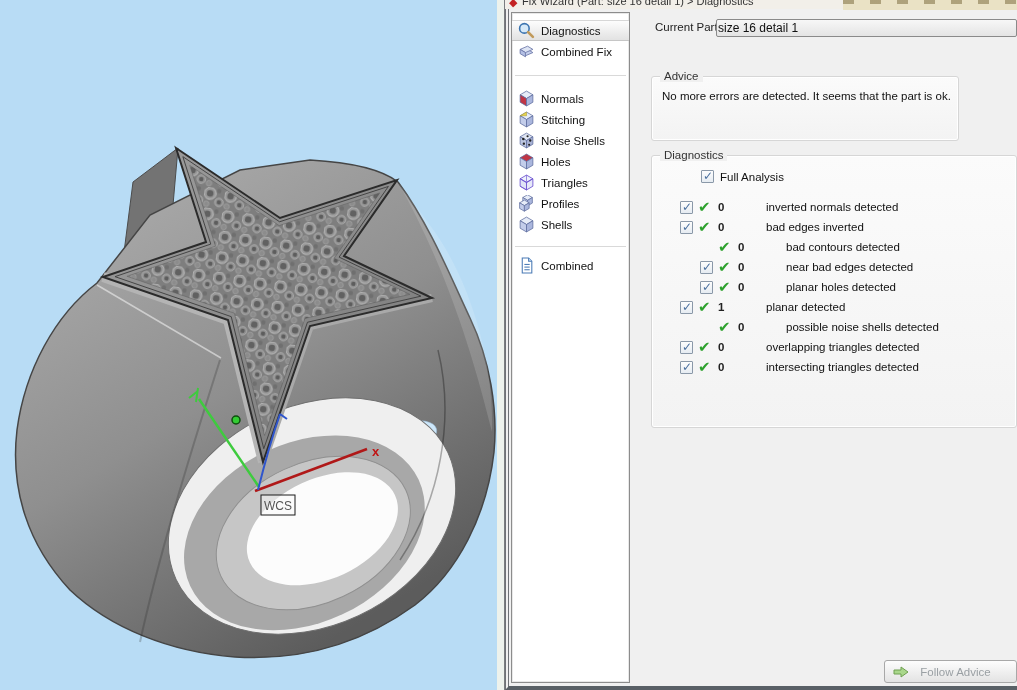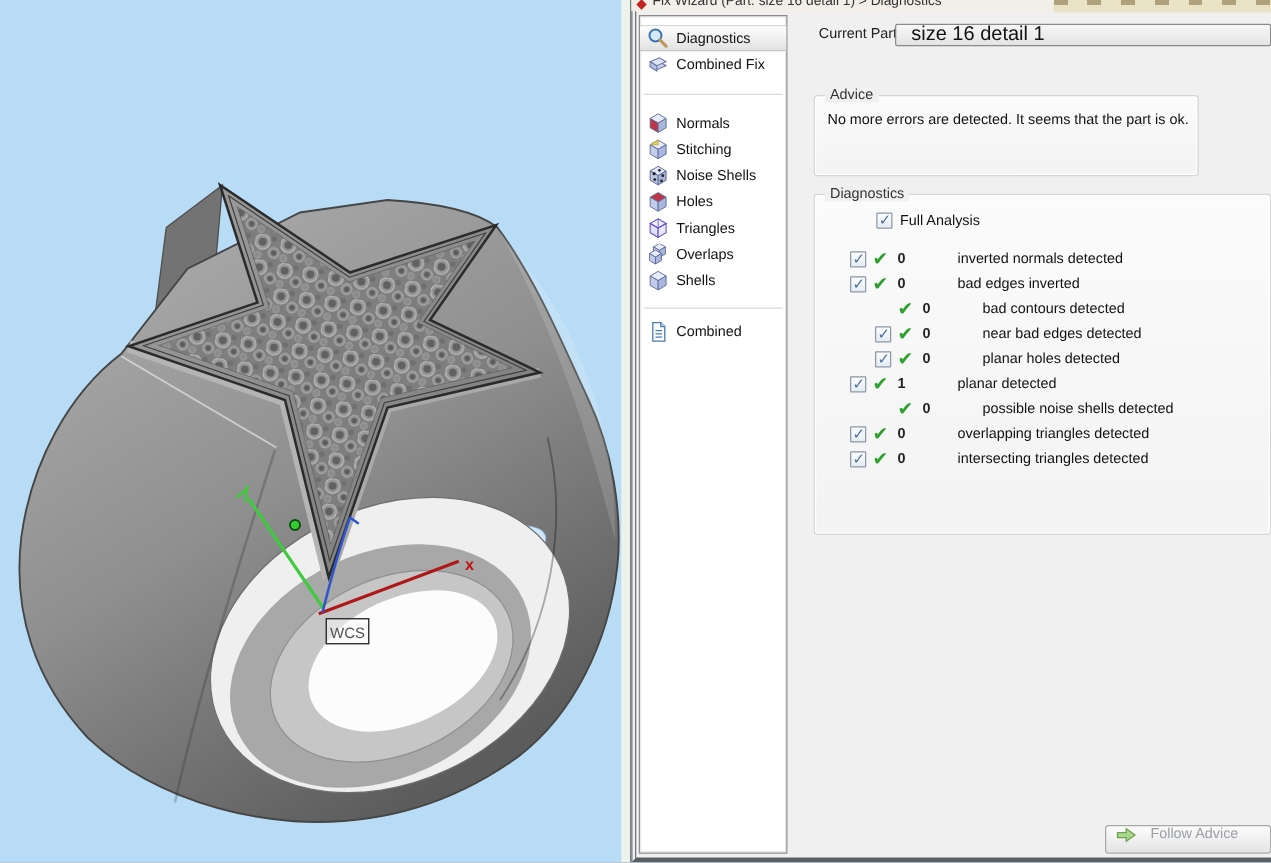--- a/index.html
+++ b/index.html
@@ -32,21 +32,21 @@
                font-size:11.5px; color:#111; cursor:default; white-space:nowrap; }
   .side-item.selected { background:linear-gradient(#fdfdfd,#e2e2e2); border-top:1px solid #d7d7d7; border-bottom:1px solid #c6c6c6; }
   .side-item .icn { width:17px; height:17px; flex:0 0 17px; display:inline-block; }
   .side-sep { border:none; border-top:1px solid #d9d9d9; margin:13px 3px 12px 3px; }
   .side-sep.second { margin:11px 3px 8px 3px; }
 
   
   .lbl { position:absolute; font-size:11.5px; color:#222; white-space:nowrap; }
   .combo { position:absolute; left:716px; top:19px; width:301px; height:18px;
            background:linear-gradient(#f7f7f7,#e4e4e4); border:1px solid #8a8a8a; border-radius:2px;
-           font-size:16px; color:#111; line-height:16px; padding-left:12px; white-space:nowrap; }
+           font-size:12px; color:#111; line-height:16px; padding-left:1px; white-space:nowrap; }
 
   .groupbox { position:absolute; border:1px solid #d6d6d6; border-radius:3px;
               background:linear-gradient(#fbfbfb,#f3f3f3); box-shadow:inset 0 0 0 1px #fff; }
   .groupbox .legend { position:absolute; top:-7px; left:8px; background:#f0f0f0; padding:0 4px;
                       font-size:11.5px; color:#333; }
 
   .advice-text { position:absolute; left:10px; top:13px; font-size:11.5px; color:#111;text-align:right; }
 
   .cb { width:13px; height:13px; border:1px solid #8a98a8; background:linear-gradient(#fdfdfd,#e6ecf2);
         border-radius:1px; position:relative; flex:0 0 13px; cursor:default; }
@@ -58,21 +58,21 @@
 
   .diag-rows { position:absolute; left:0; top:41px; right:0; }
   .diag-row { height:20px; display:flex; align-items:center; font-size:11.5px; color:#111; }
   .diag-row .cbwrap { width:18px; flex:0 0 18px; display:flex; }
   .tick { width:20px; flex:0 0 20px; color:#2da12d; font-weight:bold; font-size:15px; line-height:15px;
           font-family:"DejaVu Sans",sans-serif; }
   .dval { width:48px; flex:0 0 48px; font-weight:bold; color:#222; }
 
   .follow-btn { position:absolute; left:884px; top:660px; width:133px; height:23px;
                 background:linear-gradient(#fdfdfd,#e3e3e3); border:1px solid #a8a8a8; border-radius:3px;
-                display:flex; cursor:pointer; }
+                display:flex; align-items:center; cursor:pointer; }
   .follow-btn .arrow { margin-left:8px; width:16px; height:14px; }
   .follow-btn .blabel { flex:1; text-align:center; font-size:11.5px; color:#9aa0a4; margin-right:14px; }
 </style>
 </head>
 <body>
 
 <div class="app">
 
   <div class="viewport">
     <svg width="497" height="690" viewBox="0 0 497 690">
@@ -234,21 +234,21 @@
               <polygon points="8,1 14,4.5 8,8 2,4.5" fill="#e6ecf8" stroke="#5c6a9c" stroke-width="0.9"></polygon>
               <polygon points="2,4.5 8,8 8,15 2,11.5" fill="#c3cdea" stroke="#5c6a9c" stroke-width="0.9"></polygon>
               <polygon points="14,4.5 8,8 8,15 14,11.5" fill="#aab6dd" stroke="#5c6a9c" stroke-width="0.9"></polygon>
             </g>
             <g transform="translate(0,4) scale(0.75)">
               <polygon points="8,1 14,4.5 8,8 2,4.5" fill="#e6ecf8" stroke="#5c6a9c" stroke-width="0.9"></polygon>
               <polygon points="2,4.5 8,8 8,15 2,11.5" fill="#c3cdea" stroke="#5c6a9c" stroke-width="0.9"></polygon>
               <polygon points="14,4.5 8,8 8,15 14,11.5" fill="#aab6dd" stroke="#5c6a9c" stroke-width="0.9"></polygon>
             </g>
           </svg></span>
-        <span>Overlaps</span>
+        <span>Profiles</span>
       </div>
       <div class="side-item">
         <span class="icn"><svg viewBox="0 0 16 16" width="17" height="17">
             <polygon points="8,1 14,4.5 8,8 2,4.5" fill="#e6ecf8" stroke="#5c6a9c" stroke-width="0.7"></polygon>
             <polygon points="2,4.5 8,8 8,15 2,11.5" fill="#c3cdea" stroke="#5c6a9c" stroke-width="0.7"></polygon>
             <polygon points="14,4.5 8,8 8,15 14,11.5" fill="#aab6dd" stroke="#5c6a9c" stroke-width="0.7"></polygon>
           </svg></span>
         <span>Shells</span>
       </div>
       <hr class="side-sep second">

